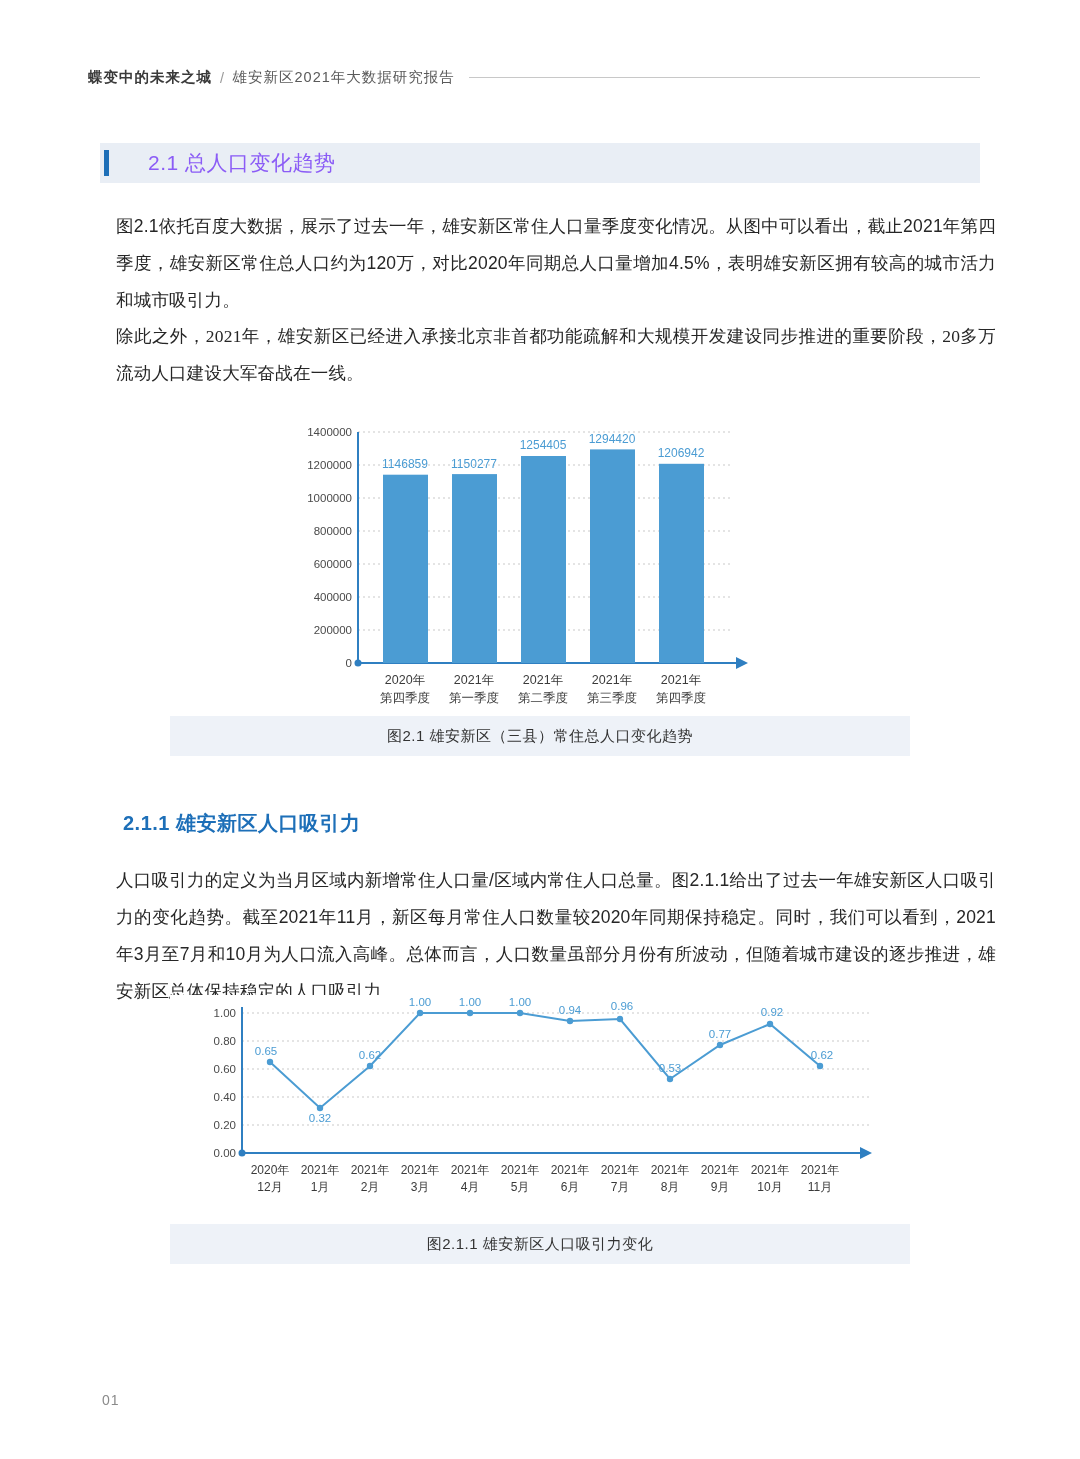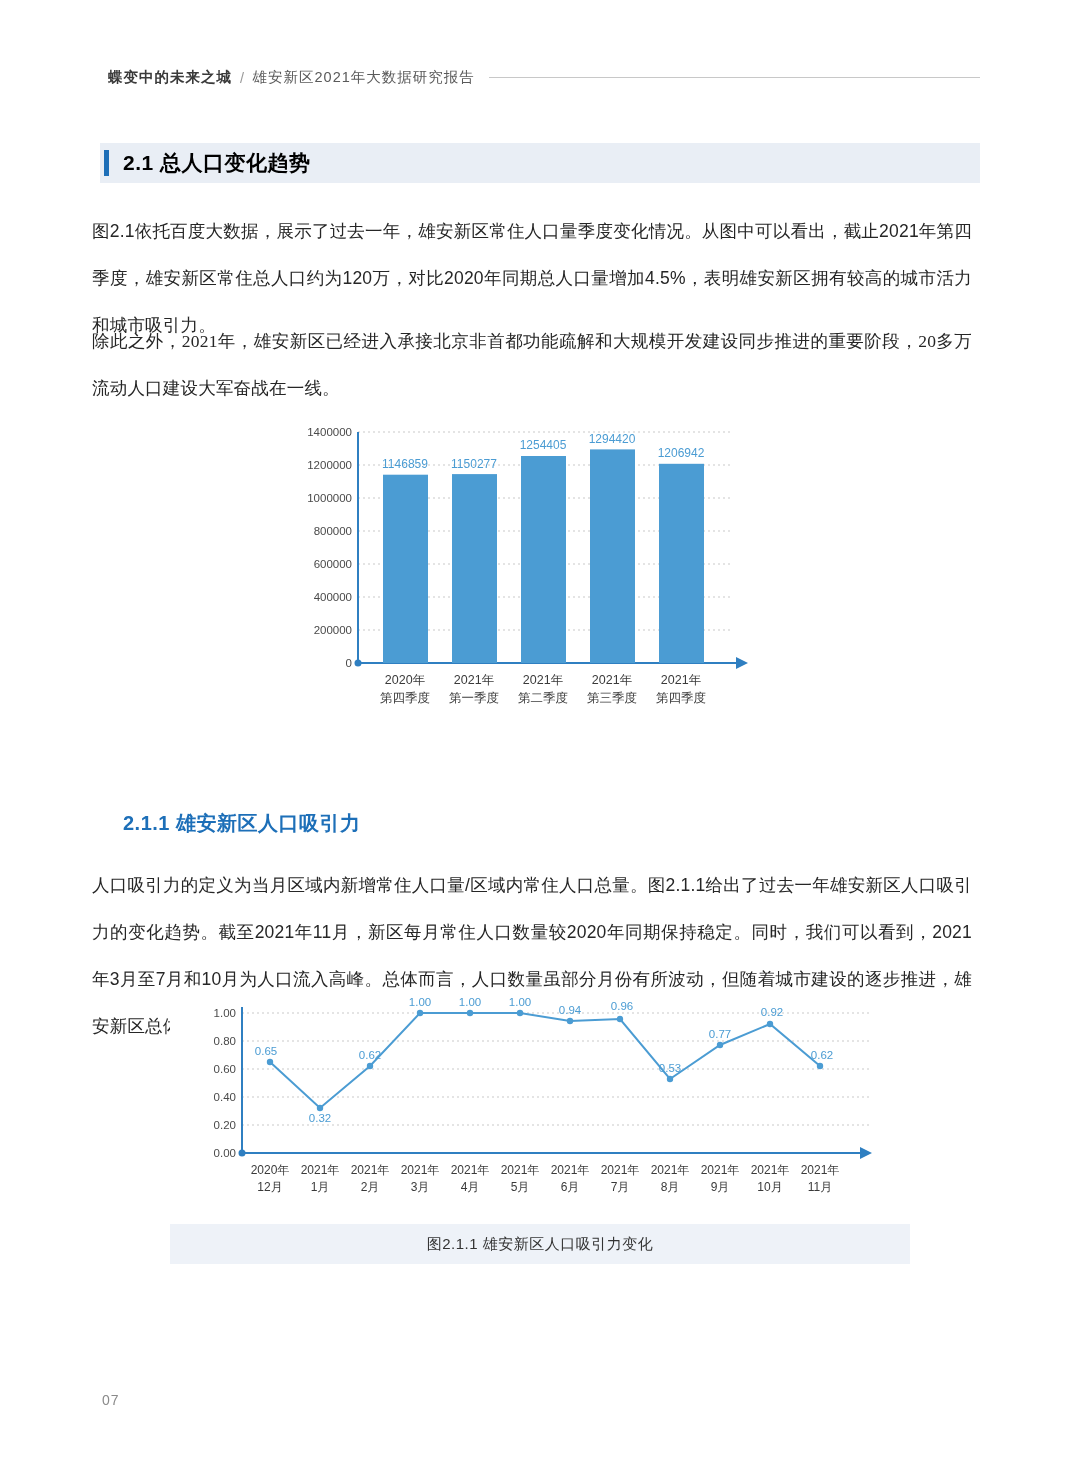--- a/index.html
+++ b/index.html
@@ -17,21 +17,21 @@
   }
   .page {
     position: absolute;
     inset: 0;
   }
 
   
   .header {
     position: absolute;
     top: 68px;
-    left: 108px;
+    left: 88px;
     right: 100px;
     display: flex;
     align-items: center;
     font-size: 14.5px;
     color: #5a5a5a;
     letter-spacing: 0.5px;
   }
   .header .title-bold {
     font-weight: bold;
     color: #3a3a3a;
@@ -65,32 +65,33 @@
   }
   .section-bar .accent {
     width: 5px;
     height: 26px;
     background: #1d6fb8;
     margin-left: 4px;
     margin-right: 14px;
   }
   .section-bar .sec-title {
     font-size: 21px;
-    font-weight: bold;
-    color: #000000;
+    font-weight: normal;
+    color: #8b5cf6;
     letter-spacing: 0.5px;
+    margin-left: 25px;
   }
 
   
   .para {
     position: absolute;
-    left: 92px;
+    left: 116px;
     width: 880px;
     font-size: 17.5px;
-    line-height: 47px;
+    line-height: 37px;
     color: #262626;
     text-align: justify;
     letter-spacing: 0.2px;
   }
   #para1 { top: 208px; }
   #para2 { top: 318px; font-family: Liberation Serif, serif; }
 
   
   .figure {
     position: absolute;
@@ -222,20 +223,21 @@
           <text x="373" y="290">第二季度</text>
 
           <text x="442" y="272">2021年</text>
           <text x="442" y="290">第三季度</text>
 
           <text x="511" y="272">2021年</text>
           <text x="511" y="290">第四季度</text>
         </g>
       </svg>
     </div>
+    <div class="fig-caption">图2.1 雄安新区（三县）常住总人口变化趋势</div>
   </div>
 
   <div class="subheading">2.1.1 雄安新区人口吸引力</div>
 
   <div class="para" id="para3">人口吸引力的定义为当月区域内新增常住人口量/区域内常住人口总量。图2.1.1给出了过去一年雄安新区人口吸引力的变化趋势。截至2021年11月，新区每月常住人口数量较2020年同期保持稳定。同时，我们可以看到，2021年3月至7月和10月为人口流入高峰。总体而言，人口数量虽部分月份有所波动，但随着城市建设的逐步推进，雄安新区总体保持稳定的人口吸引力。</div>
 
   <div class="figure" id="fig2">
     <div class="chart-area">
       <svg width="740" height="225" viewBox="0 0 740 225">
 
@@ -327,15 +329,15 @@
           <text x="600" y="196">10月</text>
 
           <text x="650" y="179">2021年</text>
           <text x="650" y="196">11月</text>
         </g>
       </svg>
     </div>
     <div class="fig-caption">图2.1.1 雄安新区人口吸引力变化</div>
   </div>
 
-  <div class="page-number">07</div>
+  <div class="page-number">01</div>
 
 </div>
 
 </body></html>

